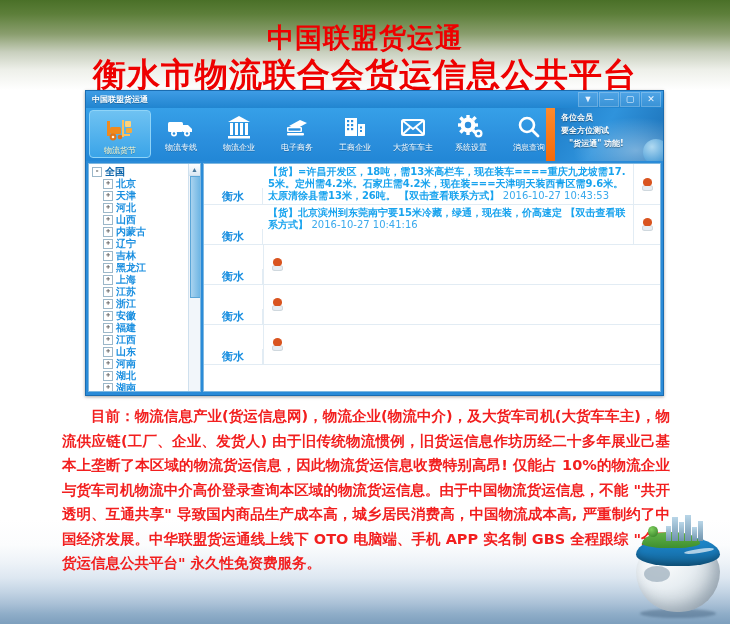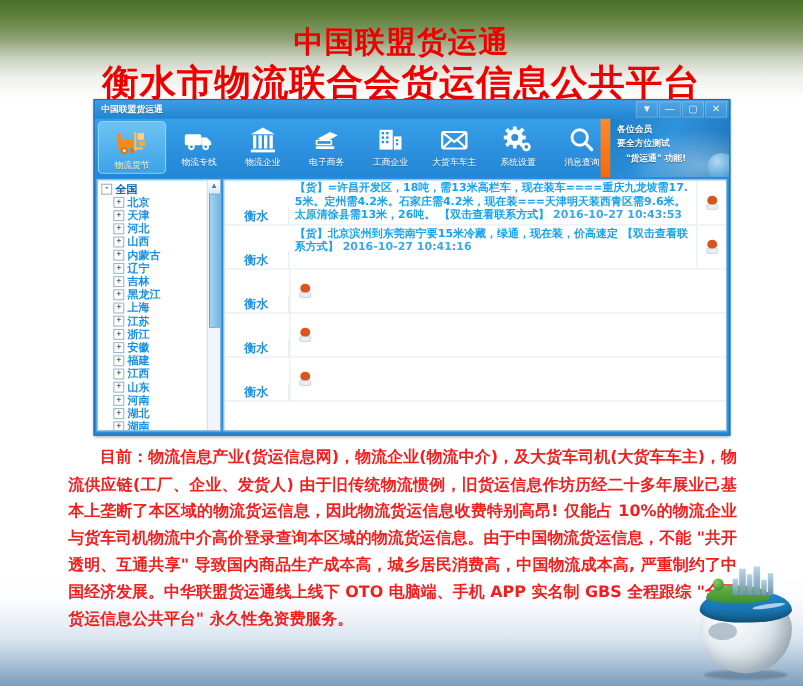--- a/index.html
+++ b/index.html
@@ -252,21 +252,21 @@
     padding: 2px 3px 2px 5px;
     font-size: 10px;
     line-height: 12px;
     color: #18a3ee;
     font-family: "DejaVu Sans", sans-serif;
     font-weight: bold;
     word-break: break-all;
   }
   .row-time {
     color: #3aa9ec;
-    font-weight: bold;
+    font-weight: normal;
     text-align: right;
   }
   .row-icon {
     width: 26px;
     flex: 0 0 26px;
     display: flex; align-items: center; justify-content: center;
     border-left: 1px solid #e2ecf4;
   }
   .qq {
     width: 11px; height: 13px;

